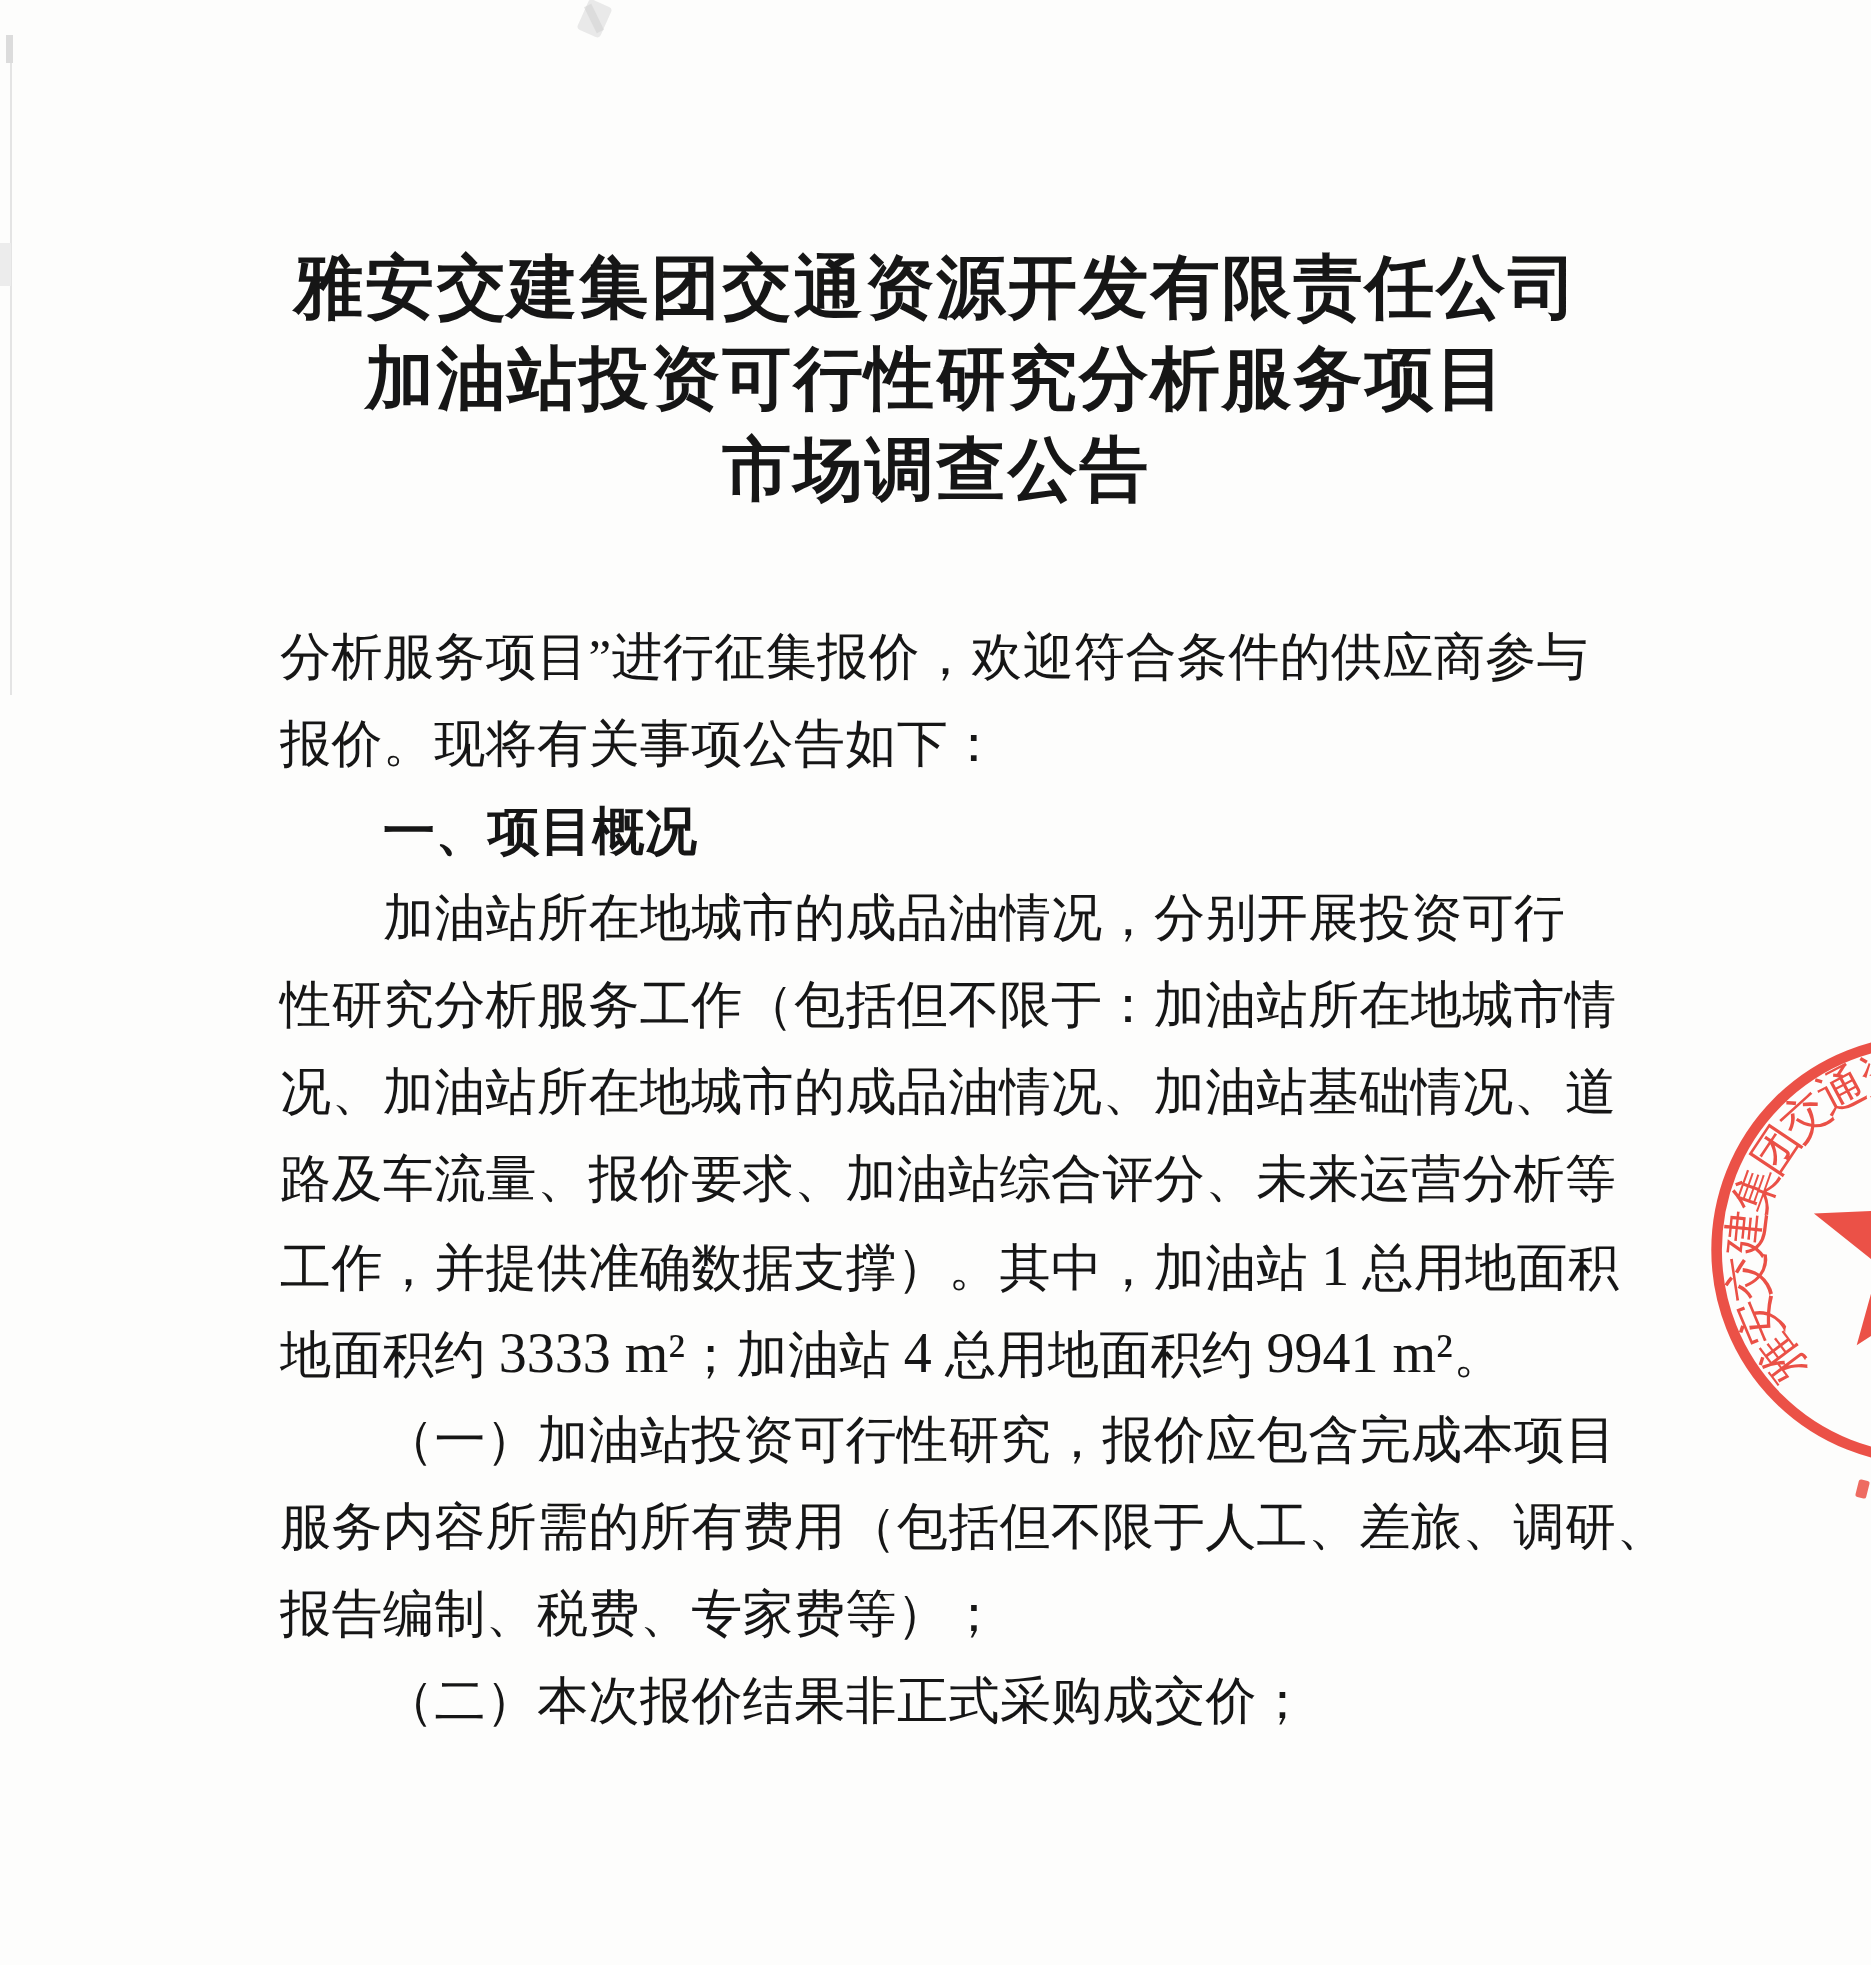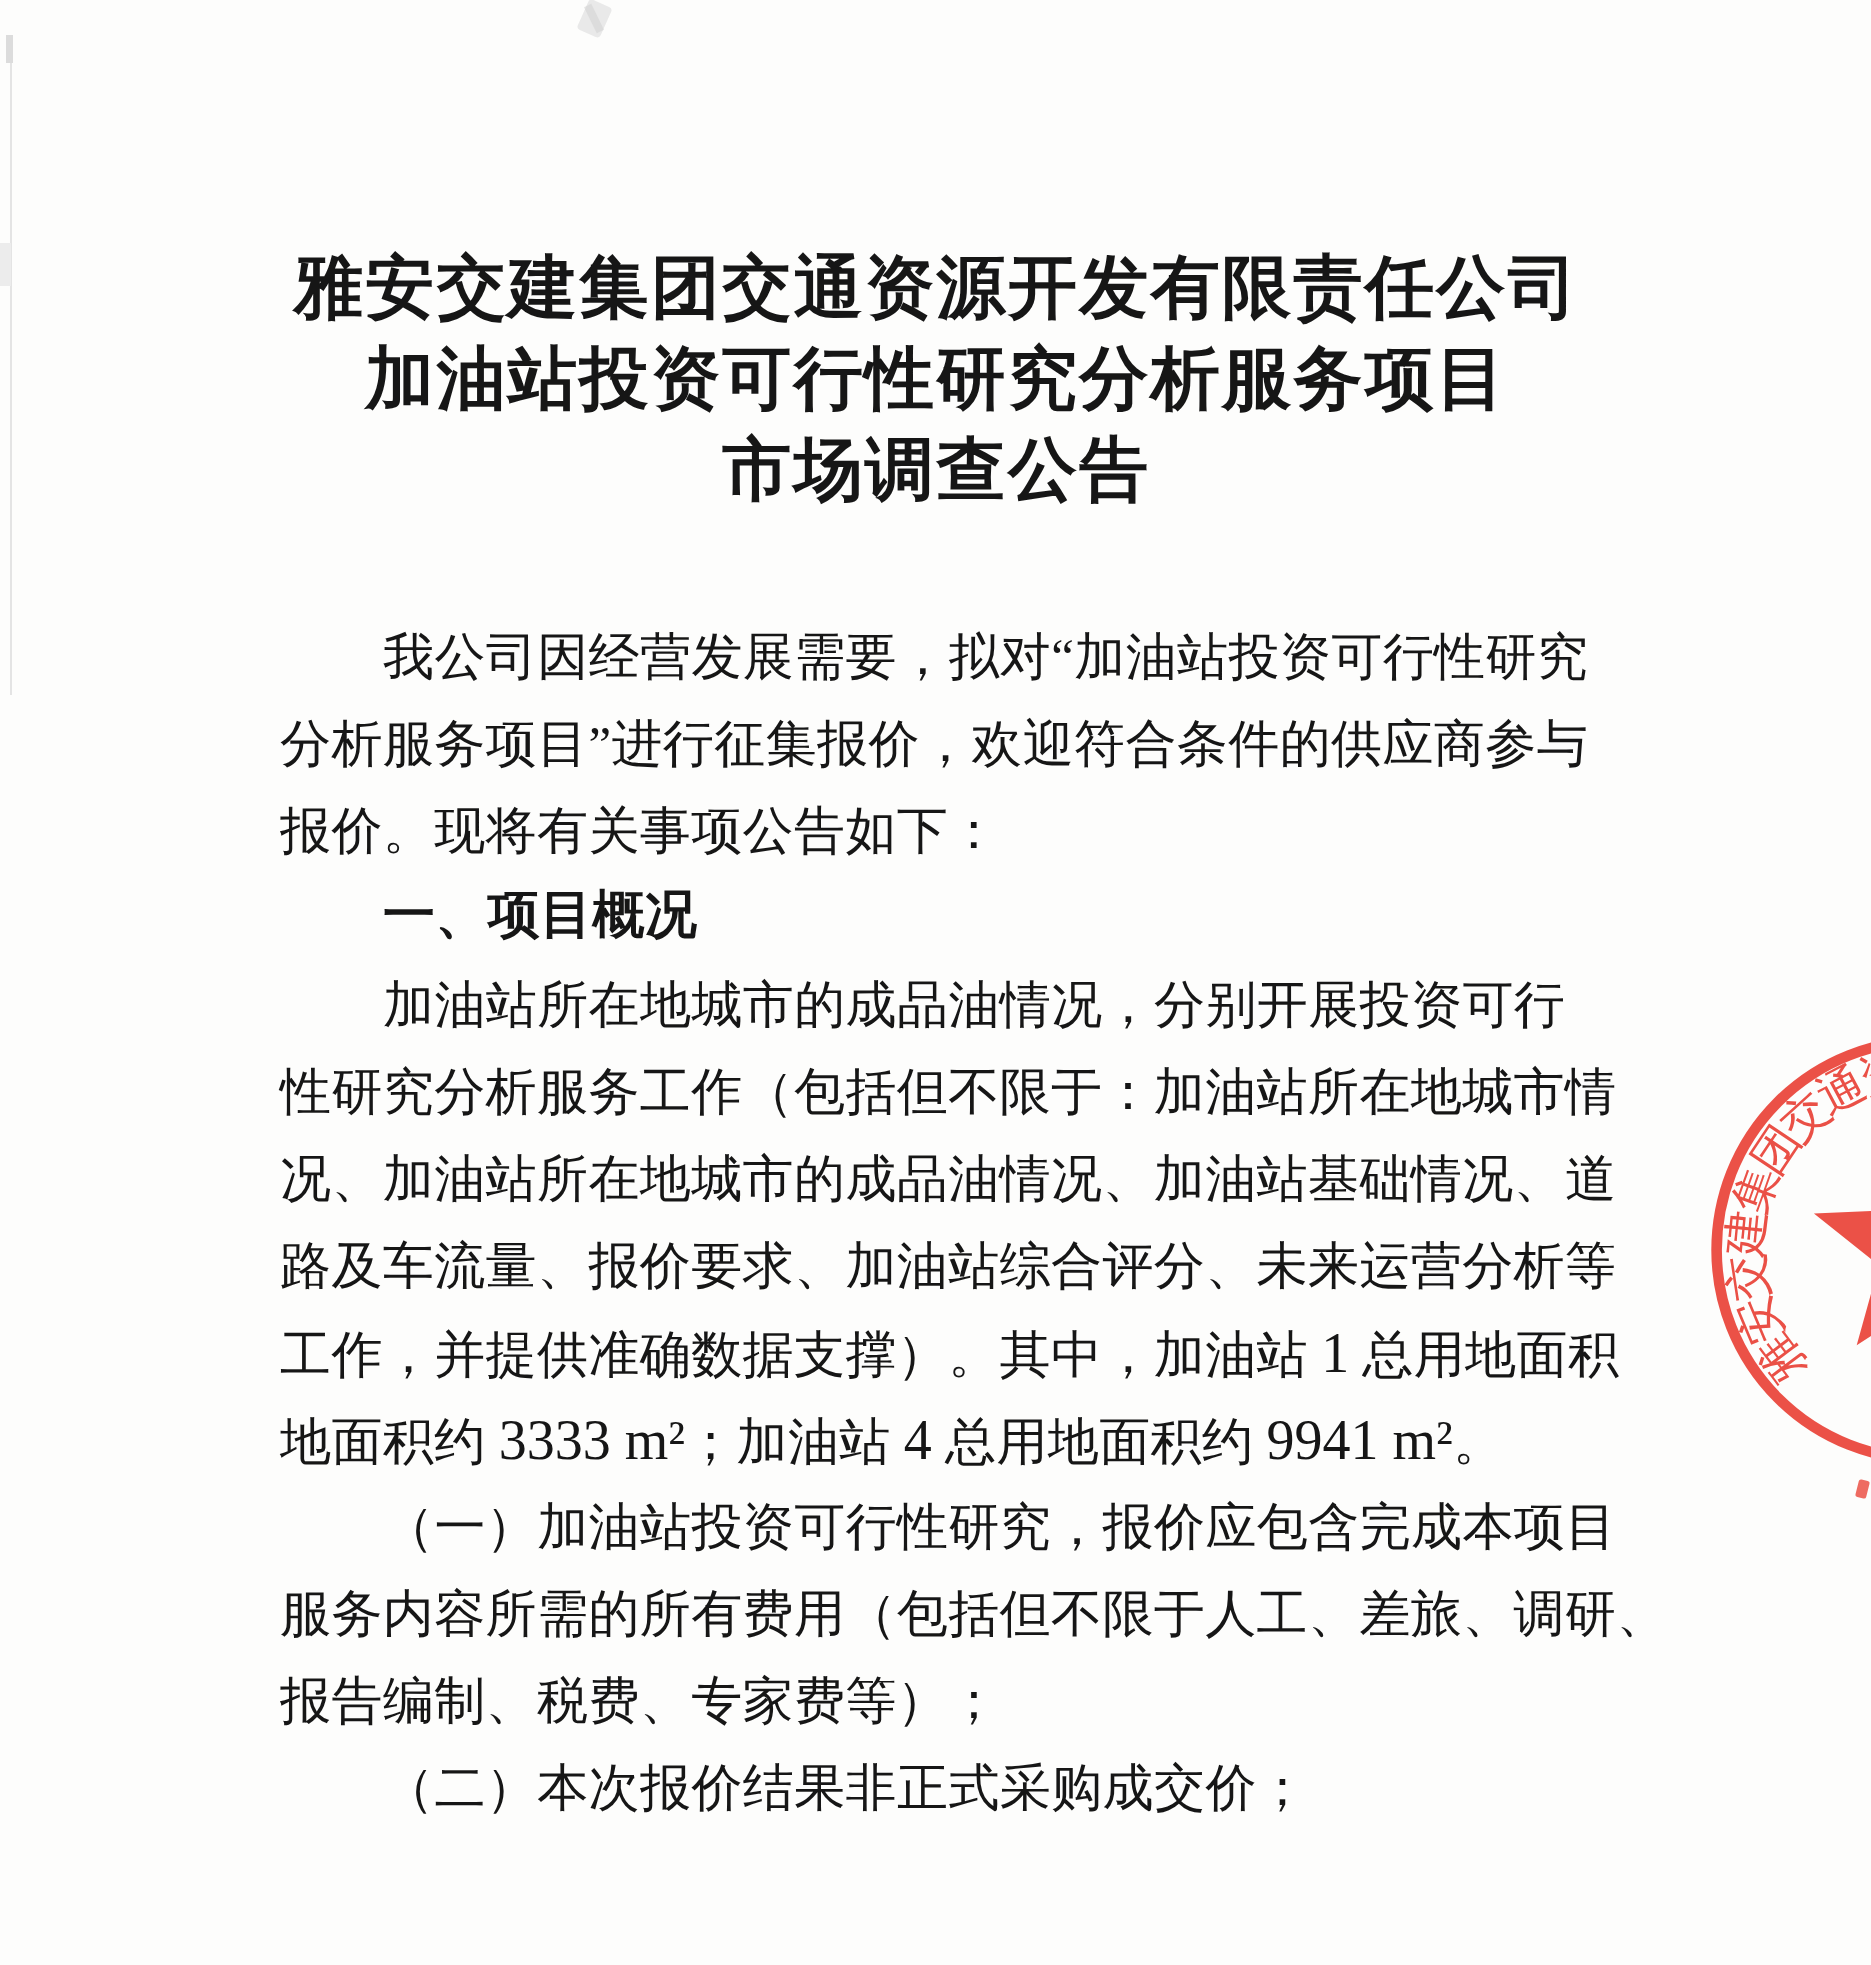--- a/index.html
+++ b/index.html
@@ -25,21 +25,21 @@
   .body-block{
     position:absolute;top:614px;left:280px;width:1340px;
   }
   .line{
     font-size:51px;line-height:87px;height:87px;
     white-space:nowrap;letter-spacing:0.4px;
   }
   .line.indent{padding-left:103px;}
   .line.heading{
     font-weight:bold;font-size:52px;
-    font-family:Liberation Mono, monospace;
+    font-family:Liberation Serif, serif;
   }
   .num{
     font-family:"Liberation Serif","DejaVu Serif",serif;
     font-size:56px;letter-spacing:0;
   }
   
   .seal{
     position:absolute;left:1706px;top:1030px;
     width:166px;height:440px;overflow:hidden;
     pointer-events:none;
@@ -68,21 +68,20 @@
   <div class="art art-smudge1"></div>
   <div class="art art-smudge2"></div>
 
   <div class="title-block">
     <div class="title-line">雅安交建集团交通资源开发有限责任公司</div>
     <div class="title-line">加油站投资可行性研究分析服务项目</div>
     <div class="title-line">市场调查公告</div>
   </div>
 
   <div class="body-block" id="body-block">
-      <div class="line indent"><span>我公司因经营发展需要，拟对“加油站投资可行性研究</span></div>
       <div class="line"><span>分析服务项目”进行征集报价，欢迎符合条件的供应商参与</span></div>
       <div class="line"><span>报价。现将有关事项公告如下：</span></div>
       <div class="line indent heading"><span>一、项目概况</span></div>
       <div class="line indent"><span>加油站所在地城市的成品油情况，分别开展投资可行</span></div>
       <div class="line"><span>性研究分析服务工作（包括但不限于：加油站所在地城市情</span></div>
       <div class="line"><span>况、加油站所在地城市的成品油情况、加油站基础情况、道</span></div>
       <div class="line"><span>路及车流量、报价要求、加油站综合评分、未来运营分析等</span></div>
       <div class="line"><span>工作，并提供准确数据支撑）。其中，加油站 </span><span class="num">1</span><span> 总用地面积</span></div>
       <div class="line"><span>地面积约 </span><span class="num">3333 m²</span><span>；加油站 </span><span class="num">4</span><span> 总用地面积约 </span><span class="num">9941 m²</span><span>。</span></div>
       <div class="line indent"><span>（一）加油站投资可行性研究，报价应包含完成本项目</span></div>

